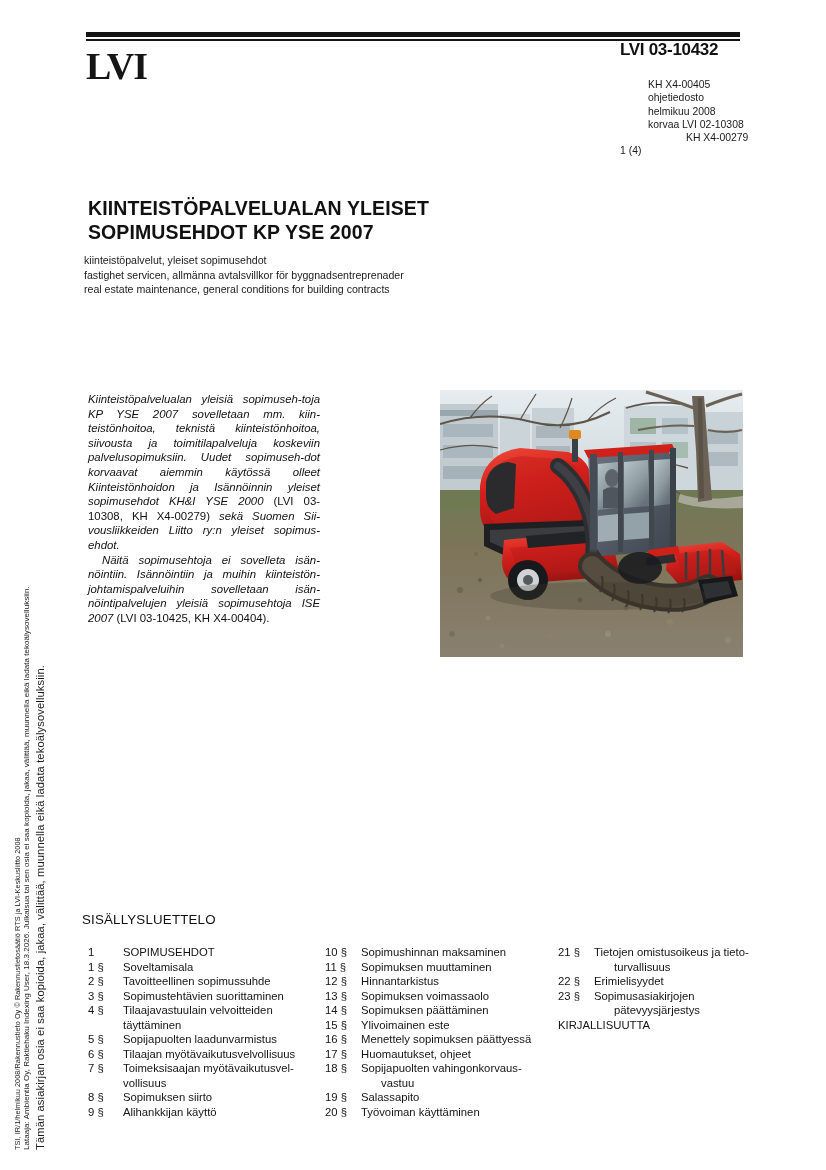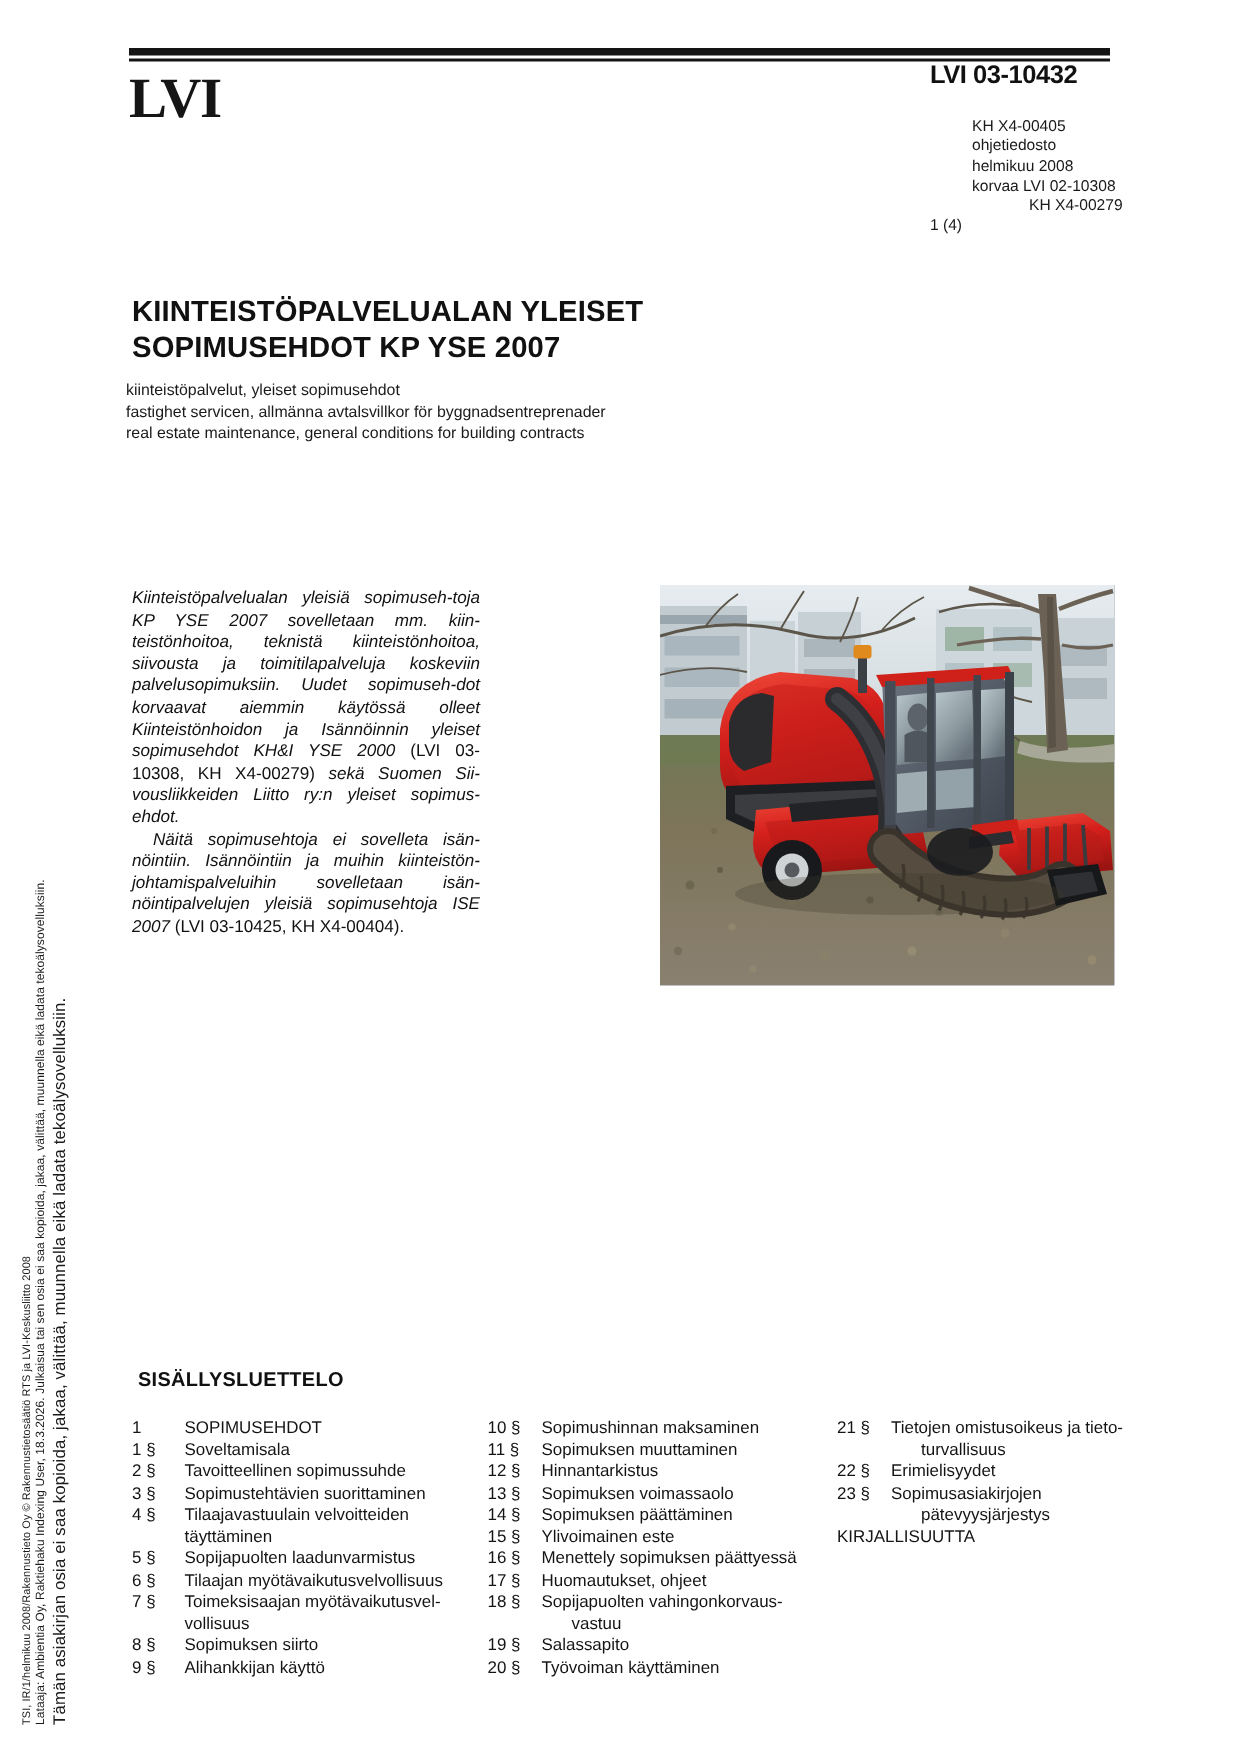--- a/index.html
+++ b/index.html
@@ -140,23 +140,23 @@
     left: 440px; top: 390px;
     width: 303px; height: 267px;
     overflow: hidden;
     background: #8d9aa2;
   }
   .photo svg { display: block; }
 
   
   .toc-heading {
     position: absolute;
-    left: 92px; top: 912px;
+    left: 82px; top: 912px;
     font-size: 13.3px;
-    font-weight: bold;
+    font-weight: normal;
     letter-spacing: 0.2px;
     color: #111;
   }
   .toc-cols {
     position: absolute;
     left: 88px; top: 945px;
     width: 700px;
     display: flex;
     gap: 0px;
   }

